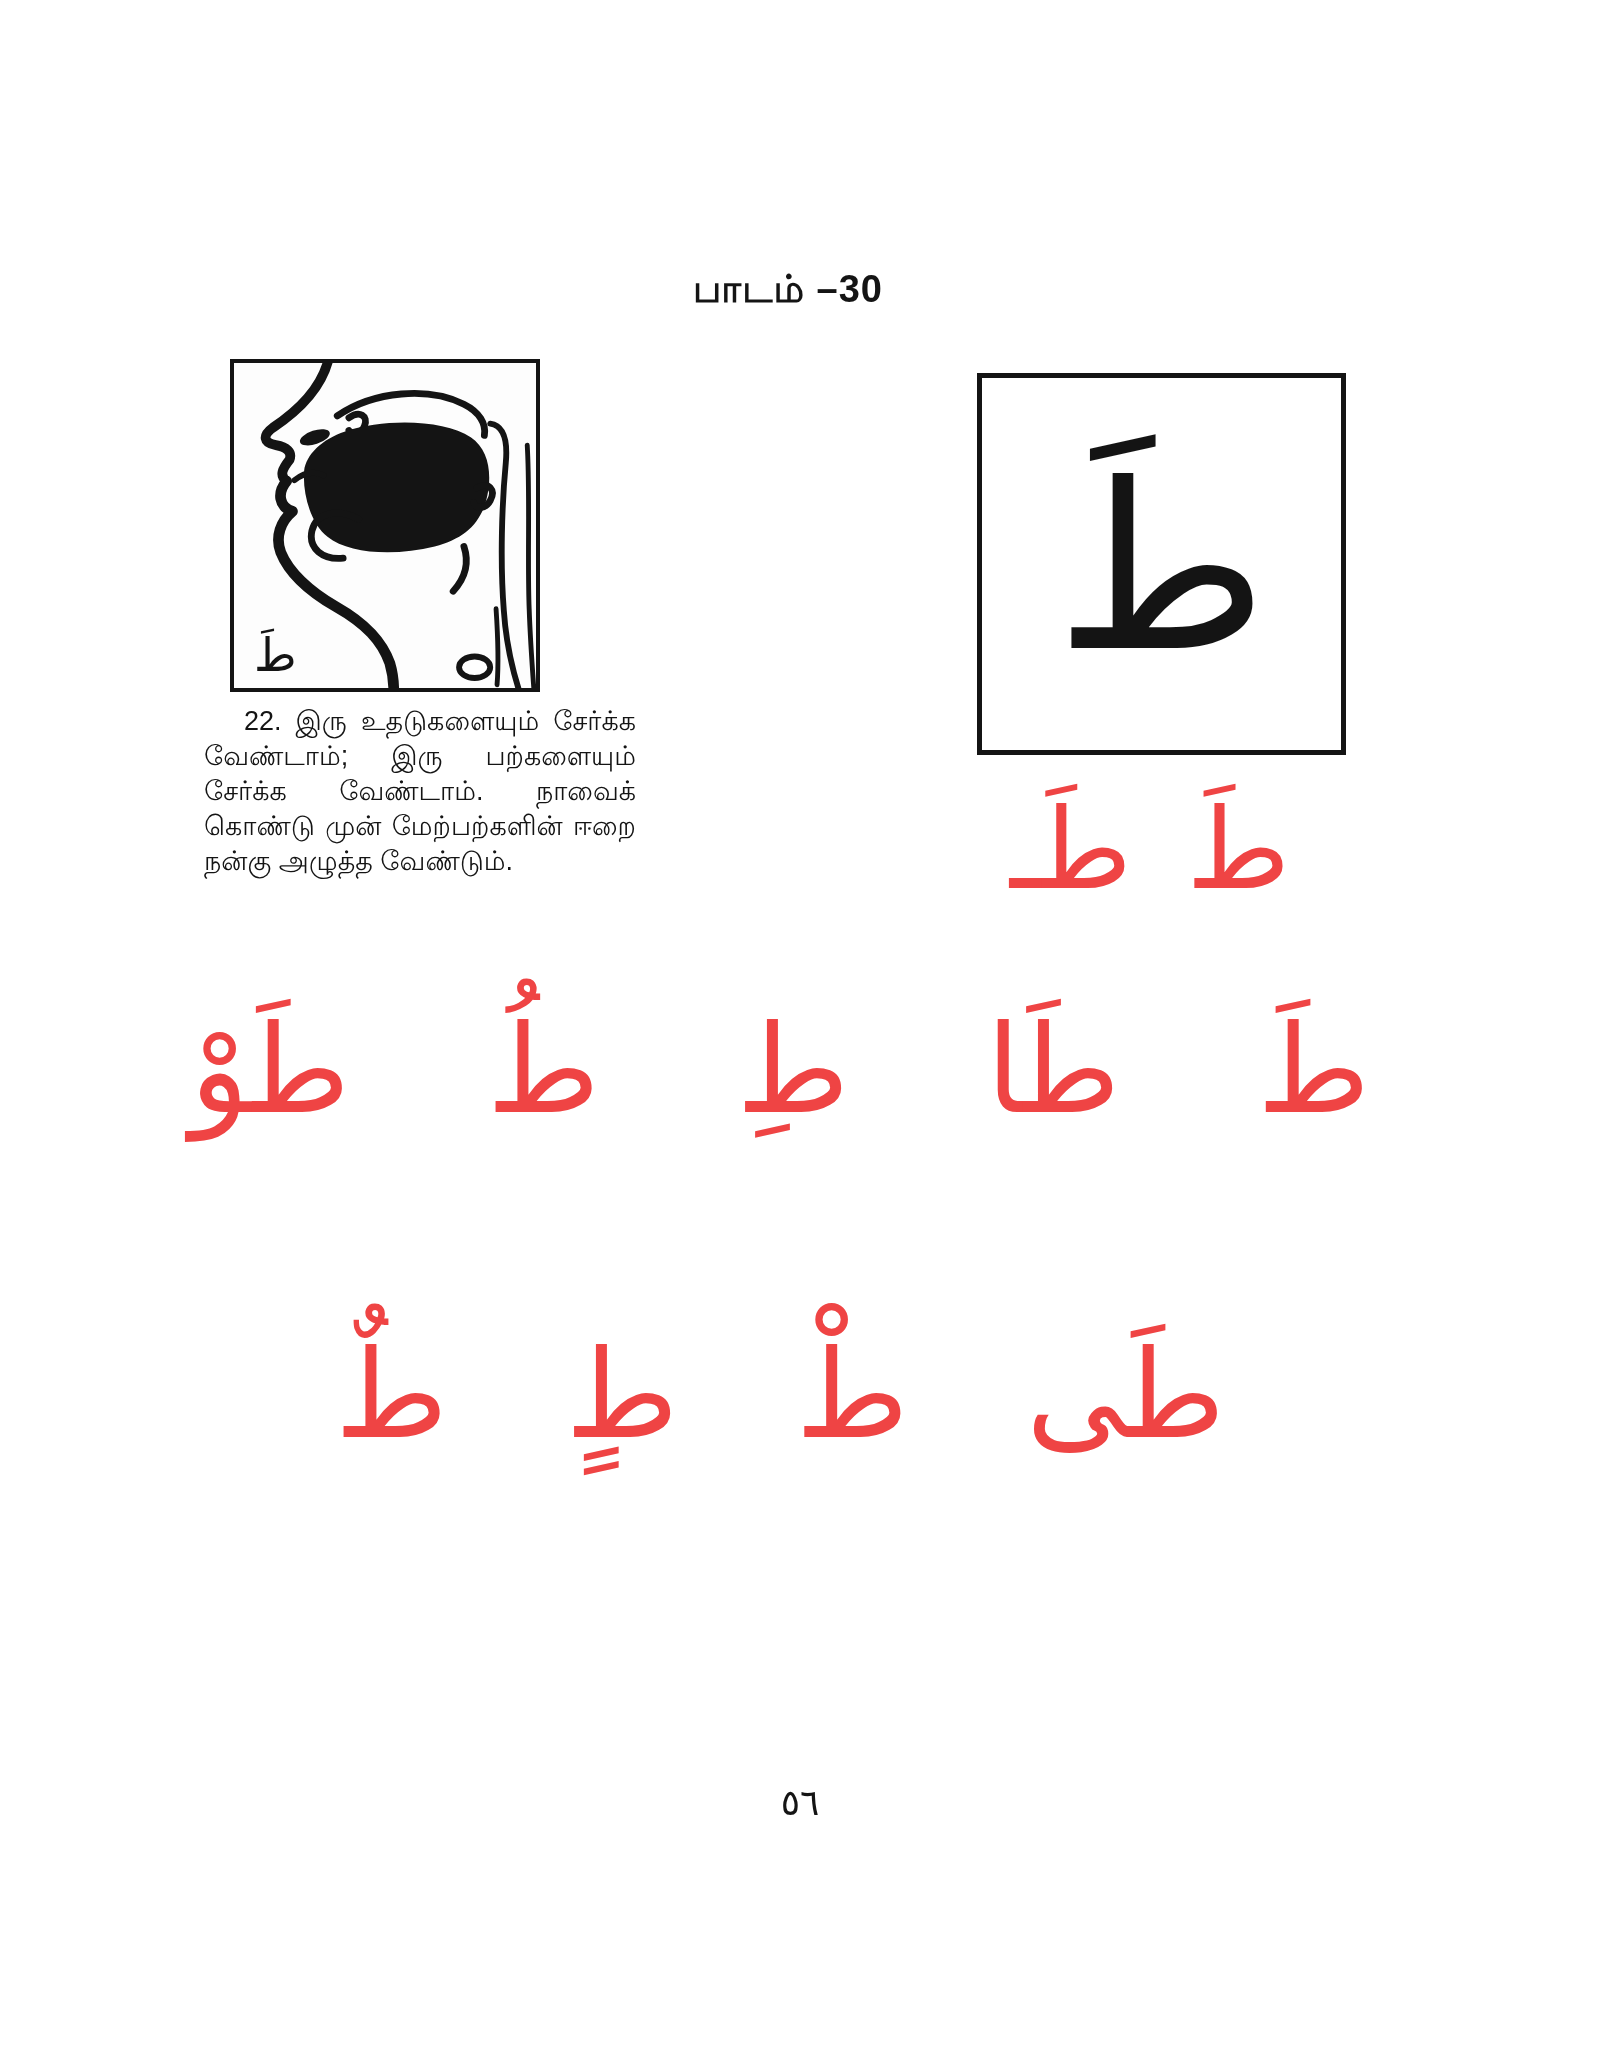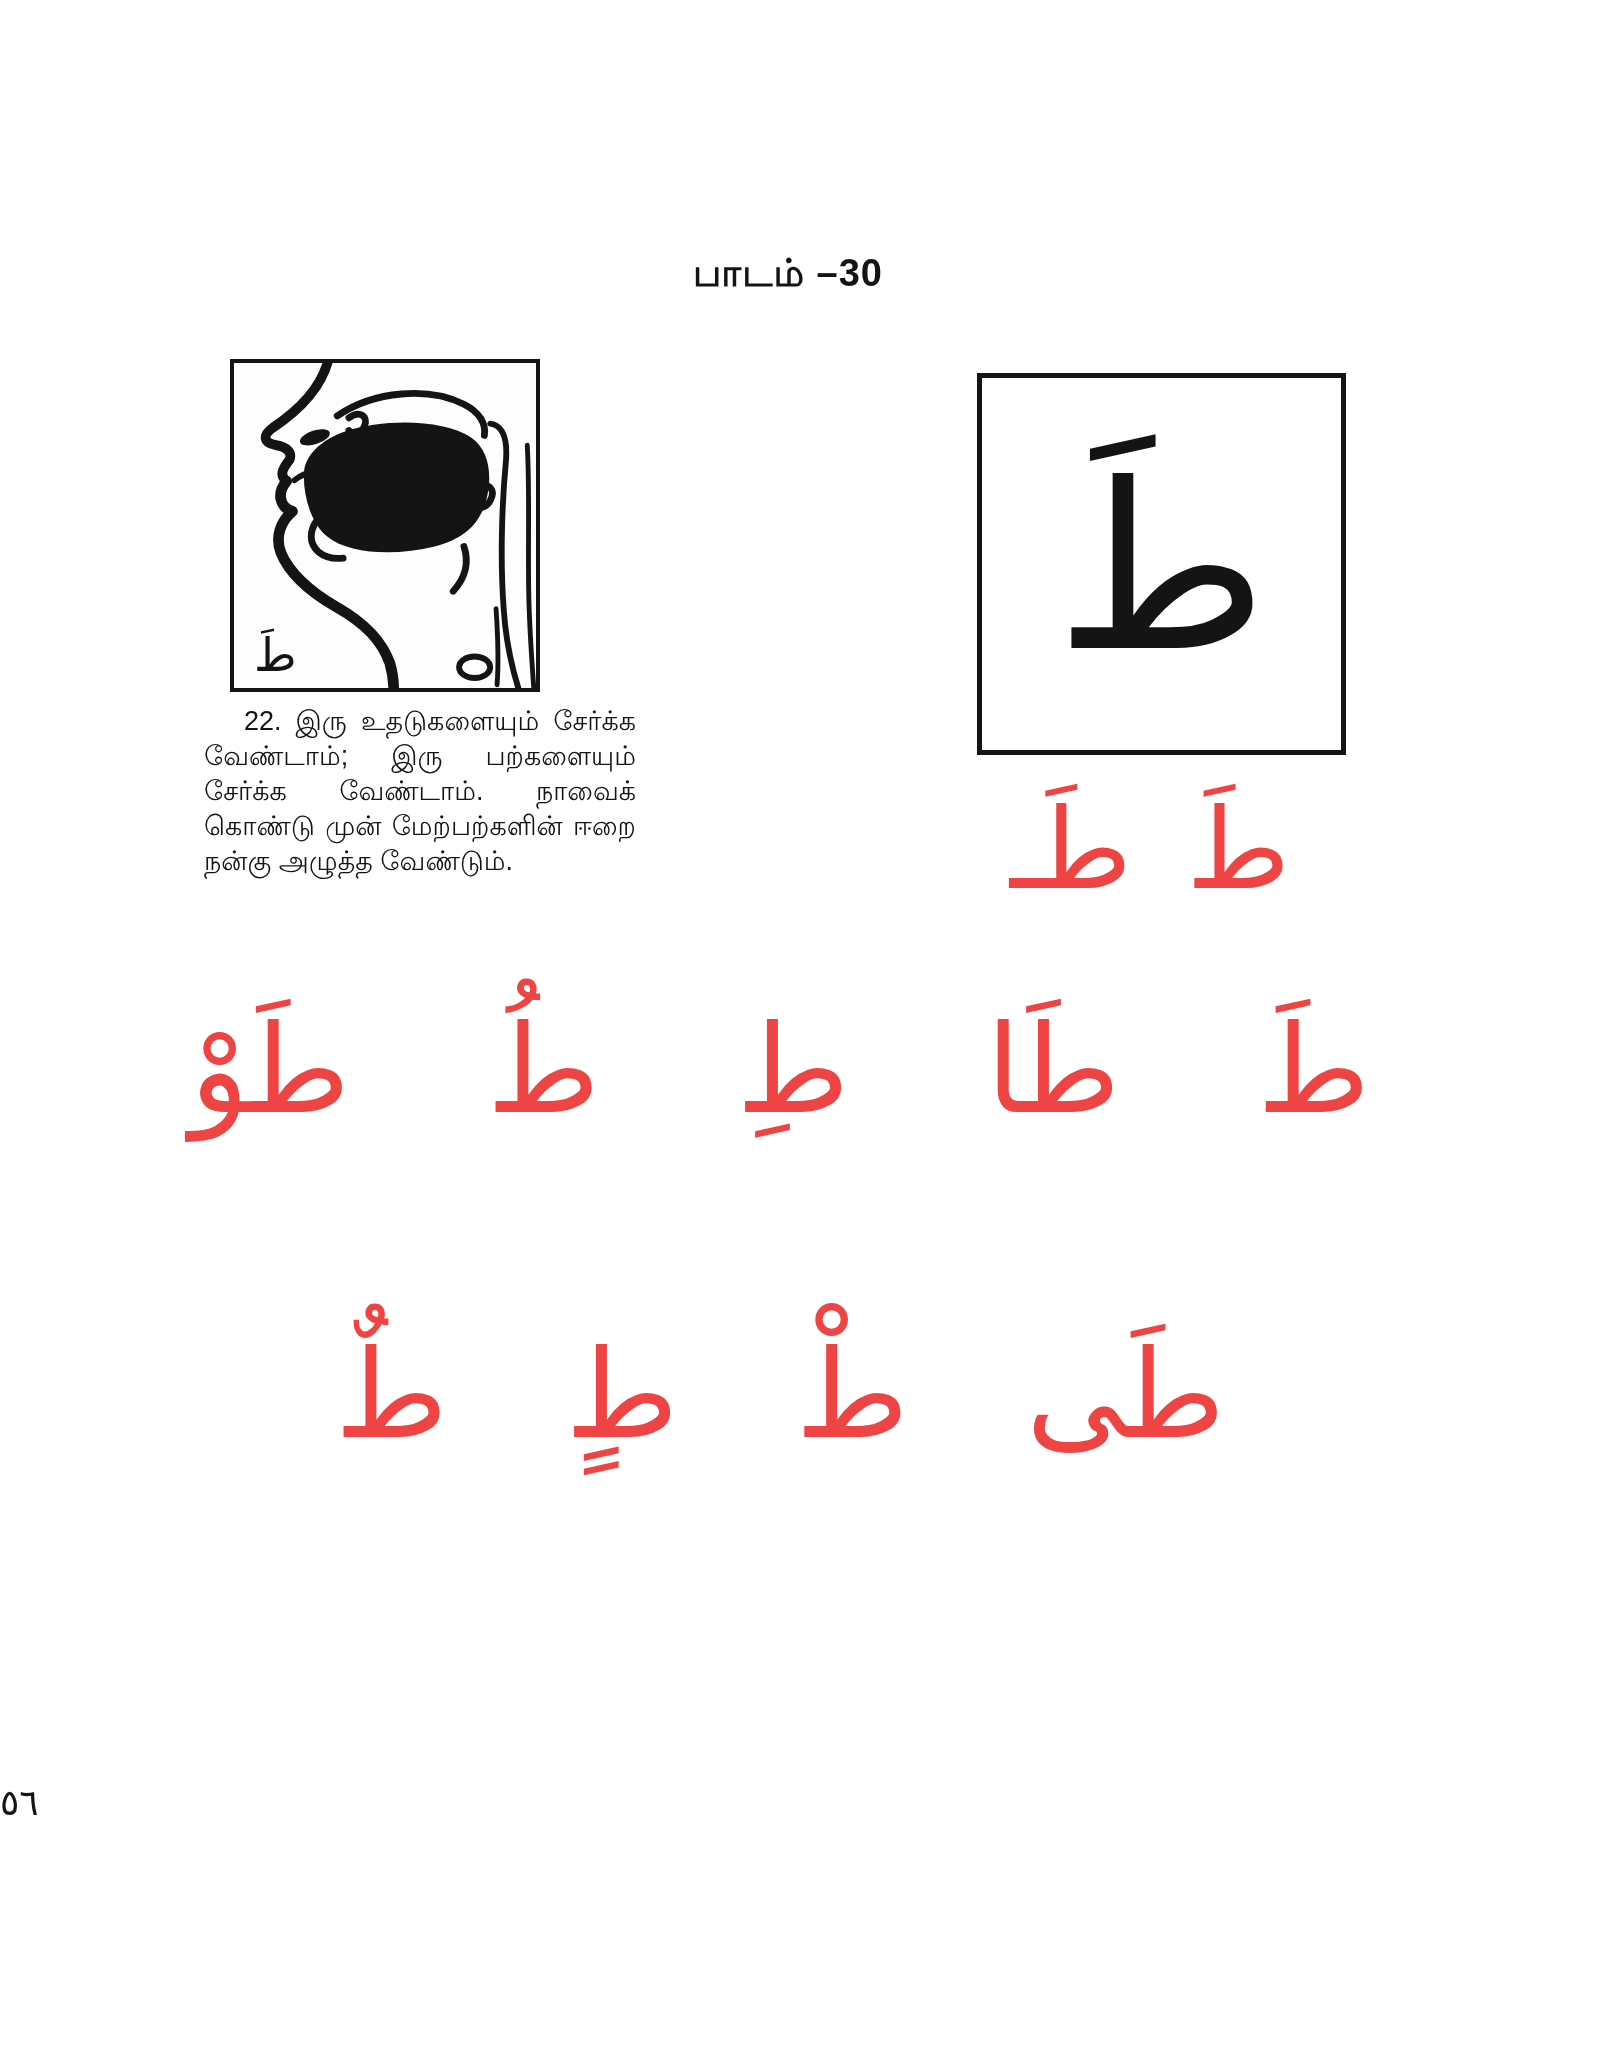--- a/index.html
+++ b/index.html
@@ -12,21 +12,21 @@
     width: 1600px;
     height: 2071px;
     margin: 0 auto;
     background: #ffffff;
     overflow: hidden;
     font-family: "DejaVu Sans", sans-serif;
     color: #141414;
   }
   .lesson-title {
     position: absolute;
-    top: 252px;
+    top: 268px;
     left: 0;
     width: 1576px;
     text-align: center;
     font-family: "Liberation Sans", "DejaVu Sans", sans-serif;
     font-size: 38px;
     font-weight: 700;
     letter-spacing: 1px;
     color: #141414;
   }
   
@@ -126,20 +126,21 @@
   .arabic-letter {
     display: inline-block;
     color: #ef4444;
   }
   
   .page-number {
     position: absolute;
     top: 1782px;
     left: 0;
     width: 1600px;
+    text-align: center;
     font-size: 36px;
     color: #141414;
   }
 </style>
 </head>
 <body>
 
 <div class="page">
 
   <div class="lesson-title">பாடம் –30</div>

